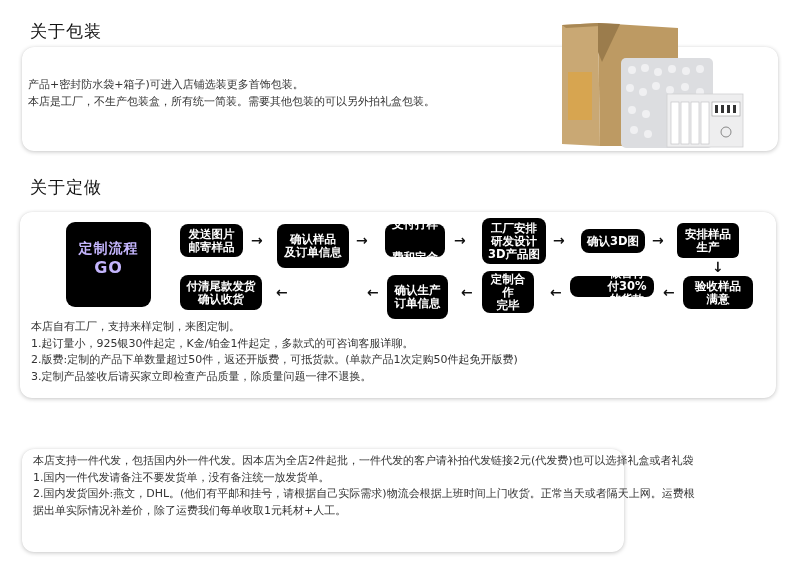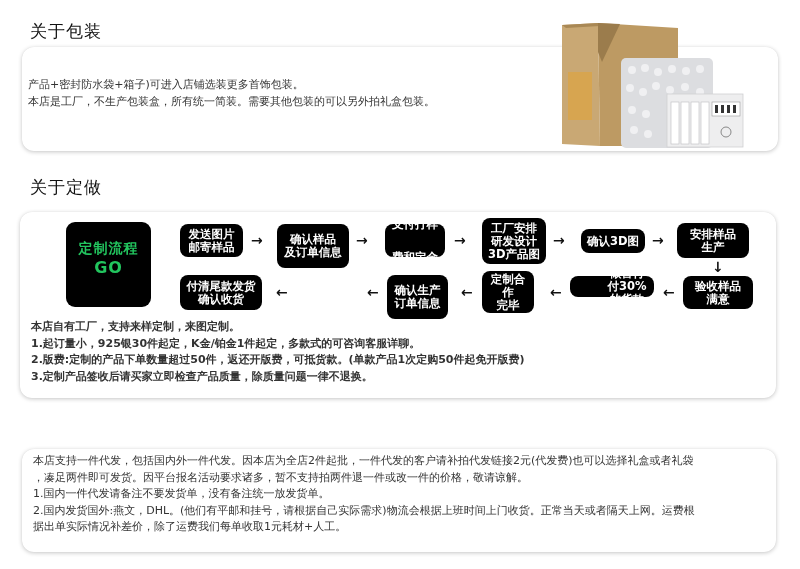--- a/index.html
+++ b/index.html
@@ -17,37 +17,37 @@
 
   
   #pack-card { left: 22px; top: 47px; width: 756px; height: 104px; }
   #pack-text { position: absolute; left: 6px; top: 30px; width: 520px; }
   #pack-image { position: absolute; left: 560px; top: 22px; width: 200px; height: 128px; }
 
   
   #custom-card { left: 20px; top: 212px; width: 756px; height: 186px; }
   #go-box {
     position: absolute; left: 46px; top: 10px; width: 85px; height: 85px;
-    background: #000; border-radius: 9px; color: #22c55e; text-align: center;
+    background: #000; border-radius: 9px; color: #c4b5fd; text-align: center;
   }
   #go-box .t1 { font-size: 14px; font-weight: bold; margin-top: 18px; letter-spacing: 1px; }
   #go-box .t2 { font-size: 16px; font-weight: bold; letter-spacing: 1px; }
 
   .step {
     position: absolute; background: #000; color: #fff; border-radius: 8px;
     font-size: 11.5px; font-weight: bold; line-height: 13px; text-align: center;
     display: flex; flex-direction: column; align-items: center; justify-content: center;
     padding: 2px 4px;
   }
   .arrow { position: absolute; font-size: 14px; color: #111; font-weight: bold; line-height: 14px; }
 
-  #custom-text { position: absolute; left: 11px; top: 107px; width: 740px; font-weight: bold; }
+  #custom-text { position: absolute; left: 11px; top: 107px; width: 740px; }
 
   
-  #drop-card { left: 22px; top: 449px; width: 754px; height: 103px; }
+  #drop-card { left: 22px; top: 449px; width: 602px; height: 103px; }
   #drop-text { position: absolute; left: 11px; top: 4px; width: 740px; }
 </style>
 </head>
 <body>
 
 <h2 class="section-title" style="top:20px;">关于包装</h2>
 <div class="card" id="pack-card">
   <div id="pack-text" class="para">
     <div>产品+密封防水袋+箱子)可进入店铺选装更多首饰包装。</div>
     <div>本店是工厂，不生产包装盒，所有统一简装。需要其他包装的可以另外拍礼盒包装。</div>
@@ -130,21 +130,21 @@
     <span>研发设计</span>
     <span>3D产品图</span>
   </div>
   <span class="arrow" style="left:533px; top:21px;">→</span>
 
   <div class="step" style="left:561px; top:17px; width:64px; height:24px;">
     <span>确认3D图</span>
   </div>
   <span class="arrow" style="left:632px; top:21px;">→</span>
 
-  <div class="step" style="left:657px; top:11px; width:72px; height:35px;">
+  <div class="step" style="left:657px; top:11px; width:62px; height:35px;border-radius:6px;">
     <span>安排样品</span>
     <span>生产</span>
   </div>
   <span class="arrow" style="left:692px; top:48px;">↓</span>
 
   <div class="step" style="left:663px; top:64px; width:70px; height:33px;">
     <span>验收样品</span>
     <span>满意</span>
   </div>
   <span class="arrow" style="left:643px; top:73px;">←</span>
@@ -179,18 +179,17 @@
     <div>1.起订量小，925银30件起定，K金/铂金1件起定，多款式的可咨询客服详聊。</div>
     <div>2.版费:定制的产品下单数量超过50件，返还开版费，可抵货款。(单款产品1次定购50件起免开版费)</div>
     <div>3.定制产品签收后请买家立即检查产品质量，除质量问题一律不退换。</div>
   </div>
 </div>
 
 <h2 class="section-title" style="top:436px;margin-top:44px;">关于代发和代理</h2>
 <div class="card" id="drop-card">
   <div id="drop-text" class="para">
     <div>本店支持一件代发，包括国内外一件代发。因本店为全店2件起批，一件代发的客户请补拍代发链接2元(代发费)也可以选择礼盒或者礼袋</div>
-    <div>，凑足两件即可发货。因平台报名活动要求诸多，暂不支持拍两件退一件或改一件的价格，敬请谅解。</div>
     <div>1.国内一件代发请备注不要发货单，没有备注统一放发货单。</div>
     <div>2.国内发货国外:燕文，DHL。(他们有平邮和挂号，请根据自己实际需求)物流会根据上班时间上门收货。正常当天或者隔天上网。运费根</div>
     <div>据出单实际情况补差价，除了运费我们每单收取1元耗材+人工。</div>
   </div>
 </div>
 
 </body></html>

